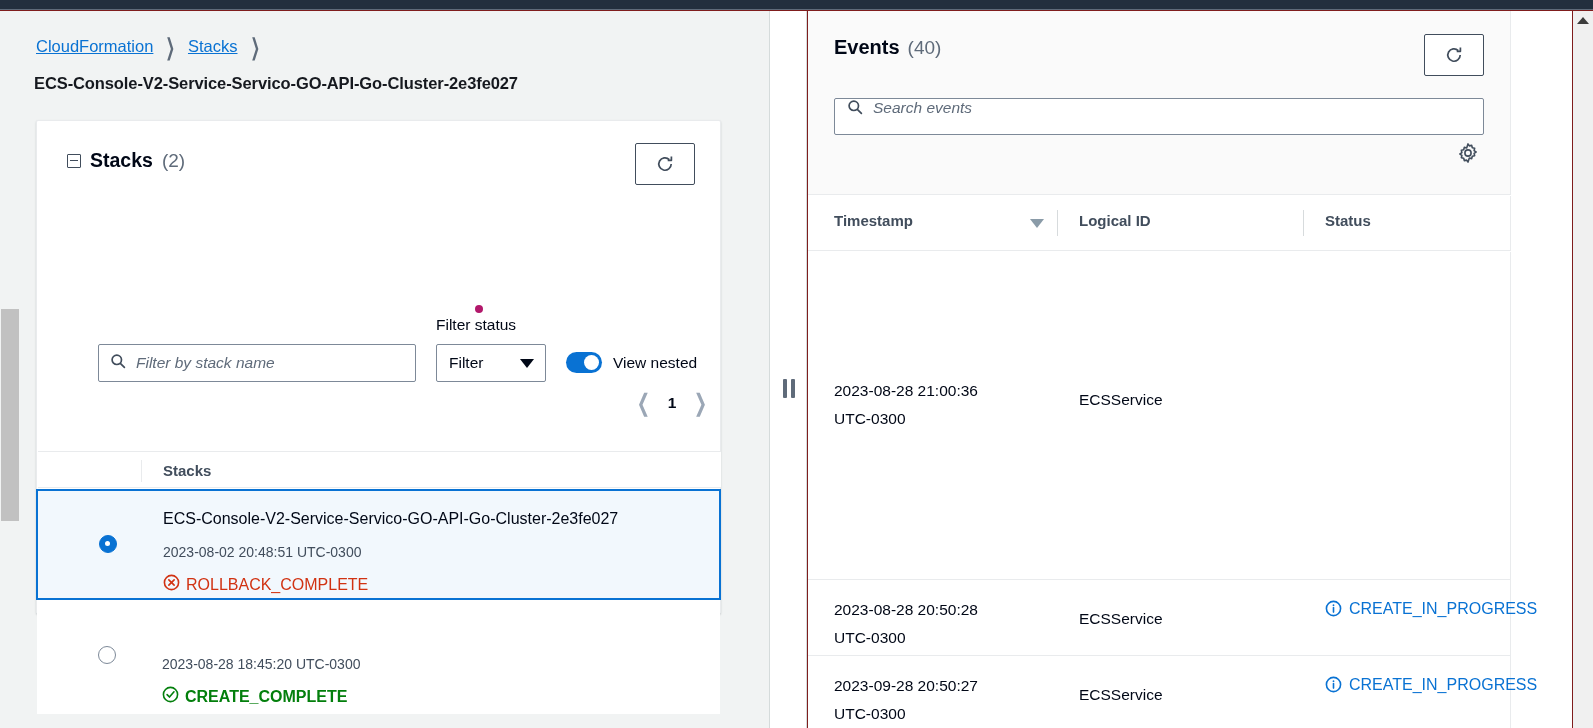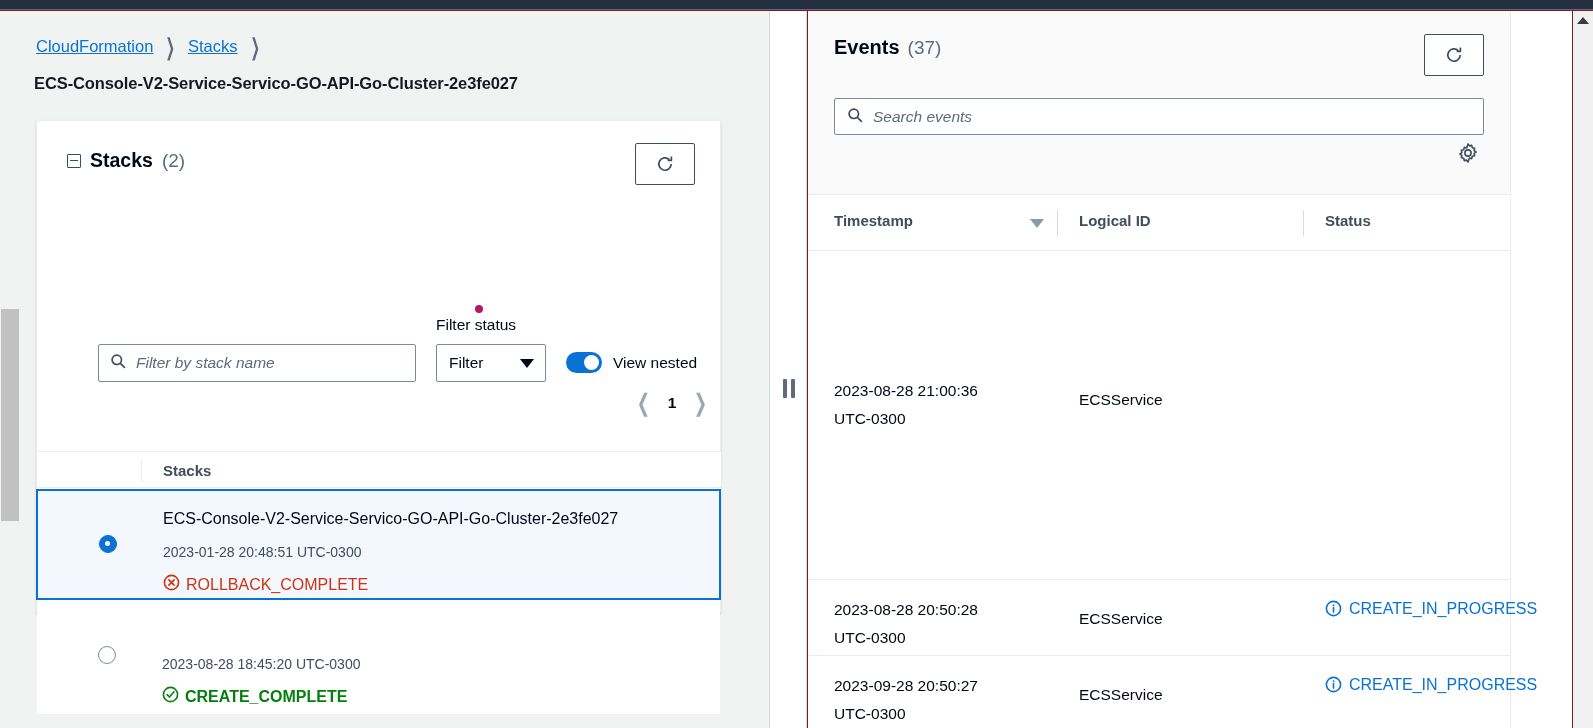--- a/index.html
+++ b/index.html
@@ -390,21 +390,21 @@
     width: 60px; height: 42px;
   }
   .events-search {
     position: absolute;
     top: 87px; left: 26px;
     width: 650px; height: 37px;
     border: 1px solid #7d8998;
     border-radius: 2px;
     background: #ffffff;
     display: flex;
-    align-items: center;
+    align-items: flex-start;
     padding-left: 12px;
     gap: 10px;
     cursor: text;
   }
   .gear-btn {
     position: absolute;
     top: 142px; left: 1457px;
     cursor: pointer;
   }
 
@@ -586,21 +586,21 @@
       </div>
 
       <div class="stacks-thead">
         <span class="sep"></span>
         <span class="htext">Stacks</span>
       </div>
 
       <div class="stack-row selected" style="top:368px;height:111px;">
         <span class="radio" style="top:44px;"></span>
         <span class="stack-name" style="top:19px;">ECS-Console-V2-Service-Servico-GO-API-Go-Cluster-2e3fe027</span>
-        <span class="stack-date" style="top:53px;">2023-01-28 20:48:51 UTC-0300</span>
+        <span class="stack-date" style="top:53px;">2023-08-02 20:48:51 UTC-0300</span>
         <span class="status-line" style="top:83px;">
           <span class="sicon">
             <svg width="17" height="17" viewBox="0 0 18 18" fill="none" stroke="#d13212" stroke-width="1.7">
               <circle cx="9" cy="9" r="7.5"></circle>
               <line x1="6.2" y1="6.2" x2="11.8" y2="11.8" stroke-linecap="round"></line>
               <line x1="11.8" y1="6.2" x2="6.2" y2="11.8" stroke-linecap="round"></line>
             </svg>
           </span>
           <span class="status-text st-error">ROLLBACK_COMPLETE</span>
         </span>
@@ -630,21 +630,21 @@
         <i></i>
         <i></i>
       </span>
   </div>
 
   <div class="right-pane">
 
     <div class="events-head">
       <div class="events-title">
         <span class="t">Events</span>
-        <span class="c">(37)</span>
+        <span class="c">(40)</span>
       </div>
 
       <div class="icon-btn refresh-events">
         <span>
           <svg width="20" height="20" viewBox="0 0 20 20" fill="none" stroke="#414d5c" stroke-width="1.7">
             <path d="M16.2 10a6.2 6.2 0 1 1-1.9-4.45"></path>
             <polyline points="16.4,2.6 16.4,6.3 12.7,6.3" stroke-linejoin="round"></polyline>
           </svg>
         </span>
       </div>

